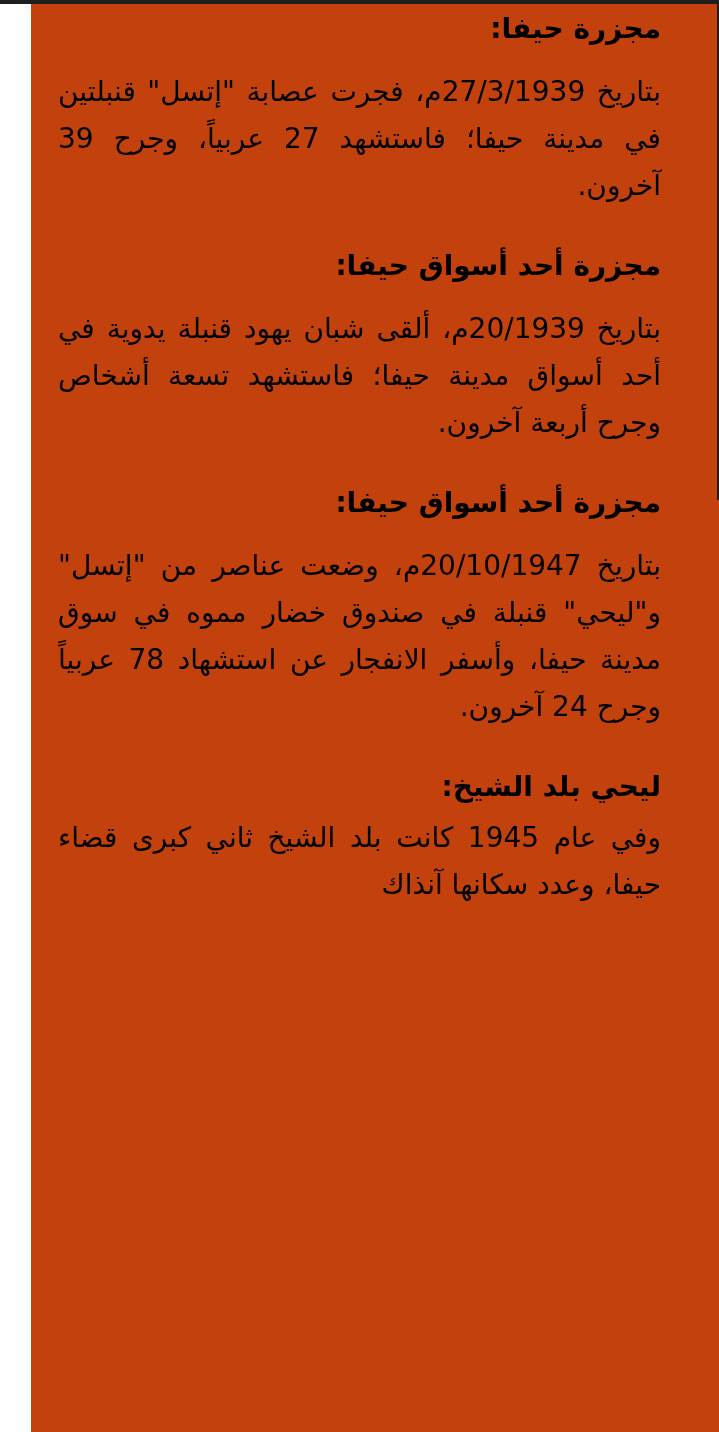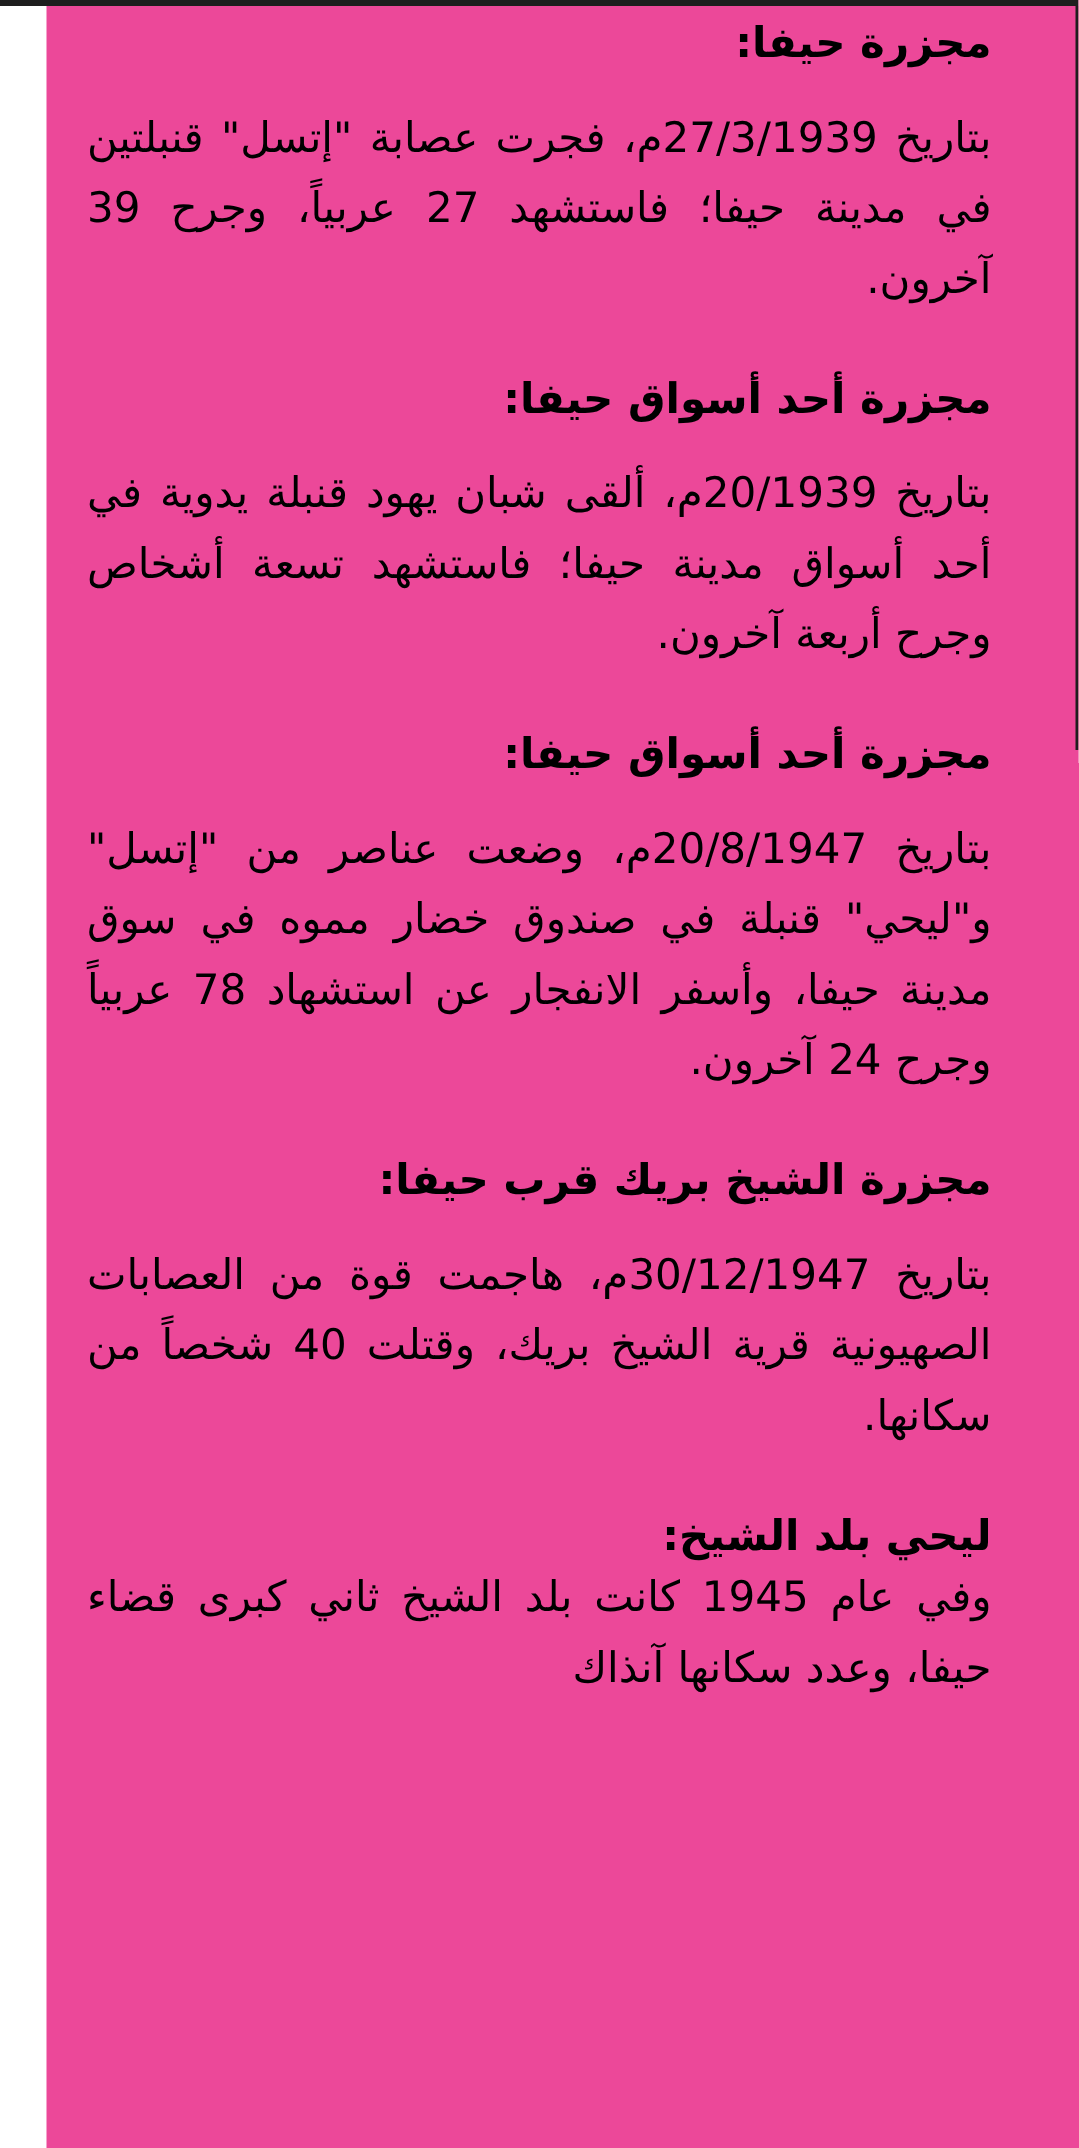--- a/index.html
+++ b/index.html
@@ -32,21 +32,21 @@
     top: 4px; right: 0;
     width: 2px; height: 496px;
     background: #1e1e1e;
     z-index: 4;
   }
   .content {
     position: absolute;
     top: 4px; left: 31px;
     width: 688px; height: 1428px;
     box-sizing: border-box;
-    background: #ec4899;
+    background: #c2410c;
     padding: 4px 58px 0 27px;
     color: #000000;
     overflow: hidden;
     direction: rtl;
   }
   .content h2 {
     font-size: 28px;
     font-weight: bold;
     line-height: 34px;
     margin: 40px 0 0 0;
@@ -56,21 +56,21 @@
     margin-top: 4px;
   }
   .content p {
     font-size: 28px;
     line-height: 47px;
     margin: 22px 0 0 0;
     text-align: justify;
     text-align-last: right;
   }
   .content p.continuation {
-    margin-top: 0;
+    margin-top: 10px;
   }
 </style>
 </head>
 <body>
 
 <div class="top-bar"></div>
 <div class="left-gutter"></div>
 <div class="scrollbar-thumb"></div>
 
 <main class="content" dir="rtl">
@@ -80,26 +80,22 @@
     <p>بتاريخ 27/3/1939م، فجرت عصابة "إتسل" قنبلتين في مدينة حيفا؛ فاستشهد 27 عربياً، وجرح 39 آخرون.</p>
   </section>
 
   <section>
     <h2>مجزرة أحد أسواق حيفا:</h2>
     <p>بتاريخ 20/1939م، ألقى شبان يهود قنبلة يدوية في أحد أسواق مدينة حيفا؛ فاستشهد تسعة أشخاص وجرح أربعة آخرون.</p>
   </section>
 
   <section>
     <h2>مجزرة أحد أسواق حيفا:</h2>
-    <p>بتاريخ 20/8/1947م، وضعت عناصر من "إتسل" و"ليحي" قنبلة في صندوق خضار مموه في سوق مدينة حيفا، وأسفر الانفجار عن استشهاد 78 عربياً وجرح 24 آخرون.</p>
+    <p>بتاريخ 20/10/1947م، وضعت عناصر من "إتسل" و"ليحي" قنبلة في صندوق خضار مموه في سوق مدينة حيفا، وأسفر الانفجار عن استشهاد 78 عربياً وجرح 24 آخرون.</p>
   </section>
 
-  <section>
-    <h2>مجزرة الشيخ بريك قرب حيفا:</h2>
-    <p>بتاريخ 30/12/1947م، هاجمت قوة من العصابات الصهيونية قرية الشيخ بريك، وقتلت 40 شخصاً من سكانها.</p>
-  </section>
 
   <section>
     <h2>ليحي بلد الشيخ:</h2>
     <p class="continuation">وفي عام 1945 كانت بلد الشيخ ثاني كبرى قضاء حيفا، وعدد سكانها آنذاك</p>
   </section>
 
 </main>
 
 </body></html>

